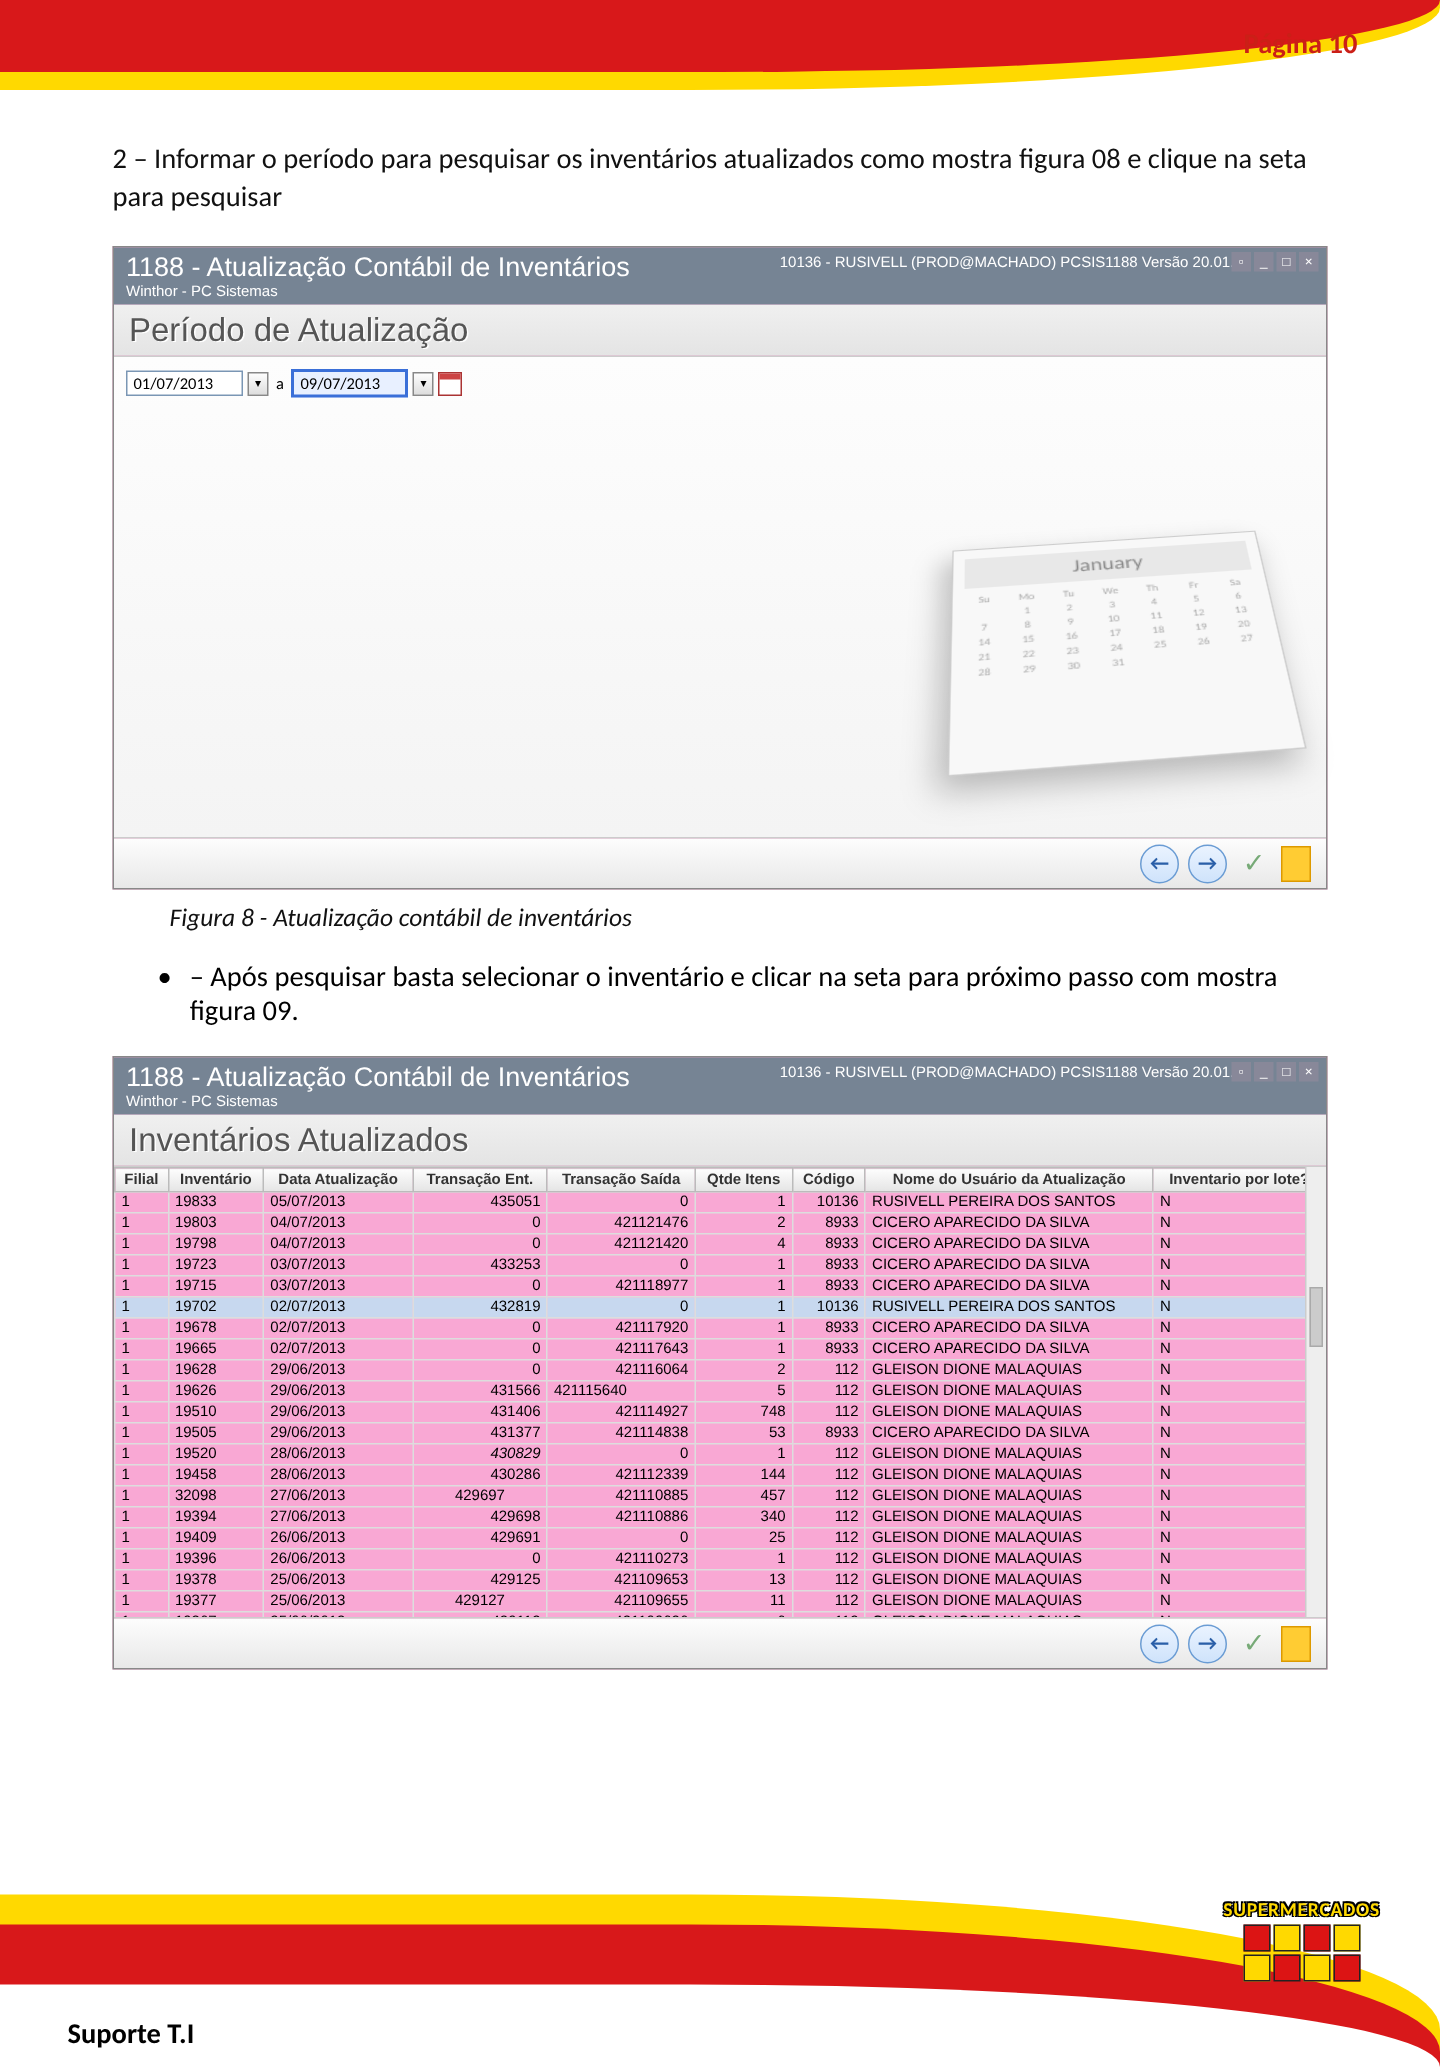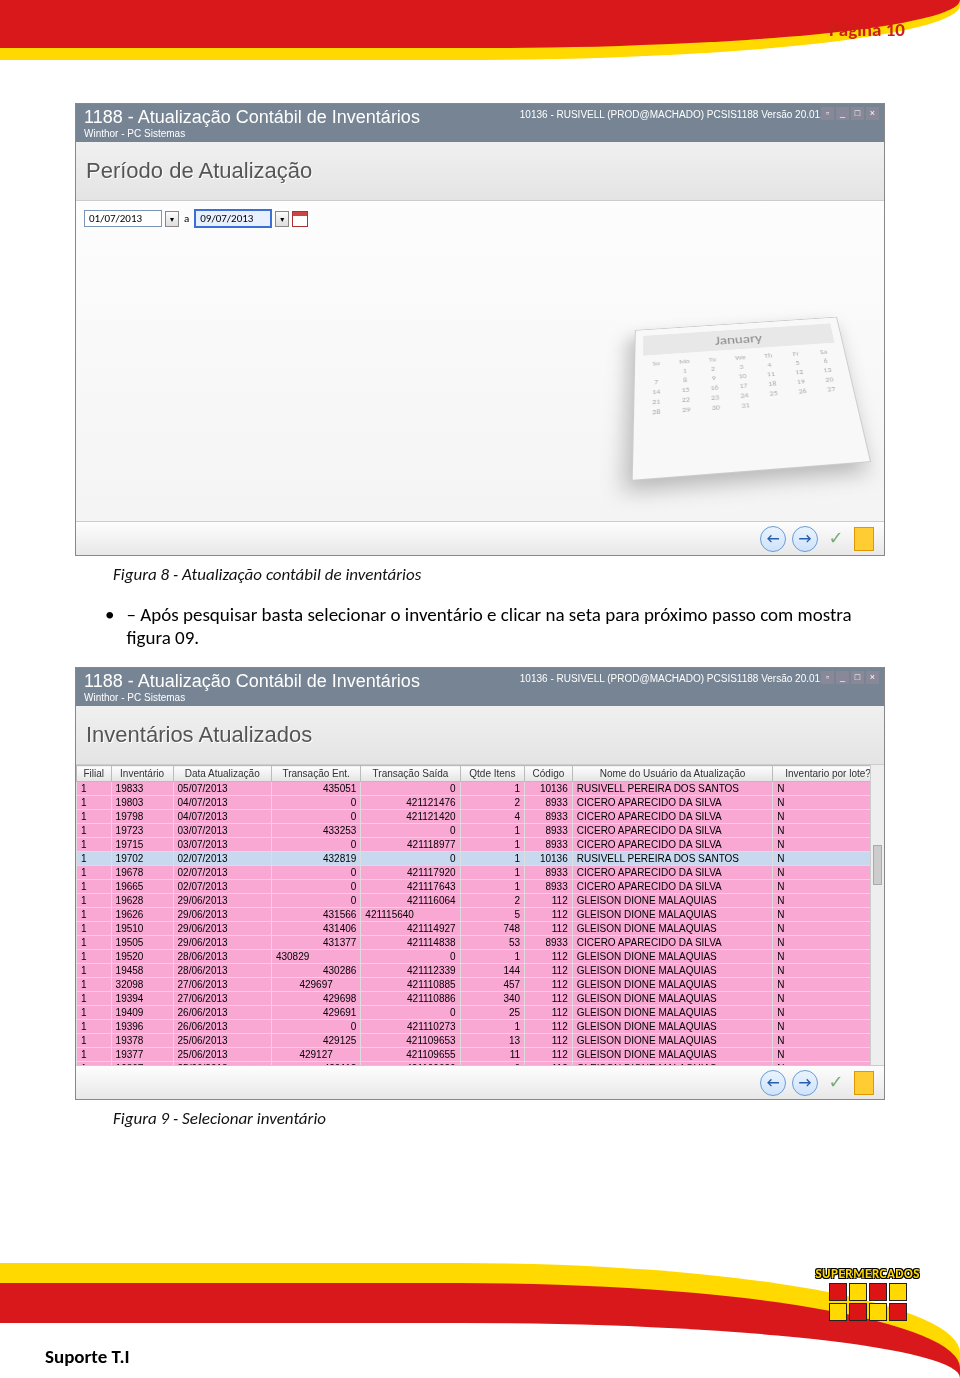--- a/index.html
+++ b/index.html
@@ -18,21 +18,21 @@
 
 
 .scr { border: 1px solid #888; background: #f9a8d4; margin: 8px 0; }
 .scr-titlebar { background: #768494; color: #fff; font-family: Arial; padding: 3px 8px; position: relative; }
 .scr-t1 { font-size: 18px; font-weight: normal; }
 .scr-t2 { font-size: 10px; }
 .scr-t3 { position: absolute; right: 50px; top: 5px; font-size: 10px; }
 .scr-winbtns { position: absolute; right: 5px; top: 3px; display: flex; gap: 2px; }
 .scr-winbtns span { width: 13px; height: 13px; background: #889; display: inline-block; font-size: 9px; text-align: center; line-height: 12px; }
 
-.scr-section-title { font-size: 22px; color: #555; padding: 16px 10px; background: linear-gradient(#f0f0f0,#e4e4e4); border-bottom: 1px solid #ccc; text-shadow: 1px 1px 0 #fff; font-family: "Trebuchet MS", Arial; }
+.scr-section-title { font-size: 22px; color: #555; padding: 4px 10px; background: linear-gradient(#f0f0f0,#e4e4e4); border-bottom: 1px solid #ccc; text-shadow: 1px 1px 0 #fff; font-family: "Trebuchet MS", Arial; }
 
 .scr1-body { padding: 8px; min-height: 320px; position: relative; background: linear-gradient(#fdfdfd 0%, #f4f4f4 100%); }
 .scr-label { font-size: 11px; color: #333; margin-bottom: 2px; }
 .date-row { display: flex; align-items: center; gap: 3px; }
 .date-input { border: 1px solid #7a96b4; padding: 1px 4px; font-size: 11px; width: 78px; background: #fff; }
 .date-input.hl { border: 2px solid #3a6fd8; background: #e8f0ff; }
 .dd { width: 14px; height: 16px; border: 1px solid #888; background: linear-gradient(#fdfdfd,#ddd); font-size: 8px; text-align: center; line-height: 14px; }
 .cal-ic { width: 16px; height: 16px; display: inline-block; background: #fff; border: 1px solid #a33; position: relative; }
 .cal-ic::before { content: ""; position: absolute; top: 0; left: 0; right: 0; height: 4px; background: #c44; }
 
@@ -45,21 +45,21 @@
 .v-btn { width: 24px; height: 24px; color: #7a7; font-size: 18px; text-align: center; }
 .n-btn { width: 20px; height: 24px; background: #fc3; border: 1px solid #d90; }
 
 .caption { font-size: 17px; font-style: italic; color: #111; margin: 6px 0 18px 38px; }
 
 .bullet { display: flex; gap: 12px; margin: 6px 0 18px 30px; font-size: 19px; }
 
 .scr2-body { padding: 0; }
 .table-wrap { max-height: 300px; overflow: hidden; position: relative; }
 table.data { width: 100%; border-collapse: collapse; font-size: 10px; font-family: Tahoma, Arial; }
-table.data th { background: linear-gradient(#fdfdfd,#e4e4e4); border: 1px solid #bbb; padding: 2px 4px; font-weight: normal; color: #333; white-space: nowrap; margin-left: 27px; }
+table.data th { background: linear-gradient(#fdfdfd,#e4e4e4); border: 1px solid #bbb; padding: 2px 4px; font-weight: bold; color: #333; white-space: nowrap; margin-left: 27px; }
 table.data td { border: 1px solid #ddd; padding: 1px 4px; white-space: nowrap; }
 table.data tr.sel td { background: #c7d8ef; }
 
 
 .footer-wave { position: absolute; bottom: 0; left: 0; width: 960px; height: 120px; z-index: 1; }
 .footer-yellow { position: absolute; bottom: 0; left: 0; width: 960px; height: 115px; background: #ffd900; border-radius: 0 500px 0 0 / 0 90px 0 0; }
 .footer-red { position: absolute; bottom: 0; left: 0; width: 960px; height: 95px; background: #d8181a; border-radius: 0 500px 0 0 / 0 85px 0 0; }
 .footer-white { position: absolute; bottom: 0; left: 0; width: 960px; height: 55px; background: #fff; border-radius: 0 500px 0 0 / 0 55px 0 0; }
 .support { position: absolute; bottom: 10px; left: 45px; font-weight: bold; font-size: 19px; z-index: 3; }
 
@@ -76,20 +76,21 @@
 </head>
 <body>
 
 <div class="header-wave">
   <div class="header-yellow"></div>
   <div class="header-red"></div>
 </div>
 <div class="page-number">Página 10</div>
 
 <div class="content">
+  <p class="instr">2 – Informar o período para pesquisar os inventários atualizados como mostra figura 08 e clique na seta para pesquisar</p>
 
   <div class="scr">
     <div class="scr-titlebar">
       <div class="scr-t1">1188 - Atualização Contábil de Inventários</div>
       <div class="scr-t2">Winthor - PC Sistemas</div>
       <div class="scr-t3">10136 - RUSIVELL (PROD@MACHADO)   PCSIS1188   Versão 20.01.25</div>
       <div class="scr-winbtns">
         <span>▫</span>
         <span>_</span>
         <span>□</span>
@@ -328,21 +329,21 @@
                 <td style="text-align: right;">421114838</td>
                 <td style="text-align: right;">53</td>
                 <td style="text-align: right;">8933</td>
                 <td>CICERO APARECIDO DA SILVA</td>
                 <td>N</td>
               </tr>
               <tr>
                 <td>1</td>
                 <td>19520</td>
                 <td>28/06/2013</td>
-                <td style="text-align: left;">430829</td>
+                <td style="text-align: right; font-style: italic;">430829</td>
                 <td style="text-align: right;">0</td>
                 <td style="text-align: right;">1</td>
                 <td style="text-align: right;">112</td>
                 <td>GLEISON DIONE MALAQUIAS</td>
                 <td>N</td>
               </tr>
               <tr>
                 <td>1</td>
                 <td>19458</td>
                 <td>28/06/2013</td>
@@ -438,21 +439,20 @@
       </div>
     </div>
     <div class="scr-footer">
       <span class="nav-btn">←</span>
       <span class="nav-btn">→</span>
       <span class="v-btn">✓</span>
       <span class="n-btn"></span>
     </div>
   </div>
 
-  <p class="caption">Figura 9 - Selecionar inventário</p>
 </div>
 
 <div class="footer-wave">
   <div class="footer-yellow"></div>
   <div class="footer-red"></div>
   <div class="footer-white"></div>
 </div>
 
 <div class="logo">
   <div class="logo-sup">SUPERMERCADOS</div>

